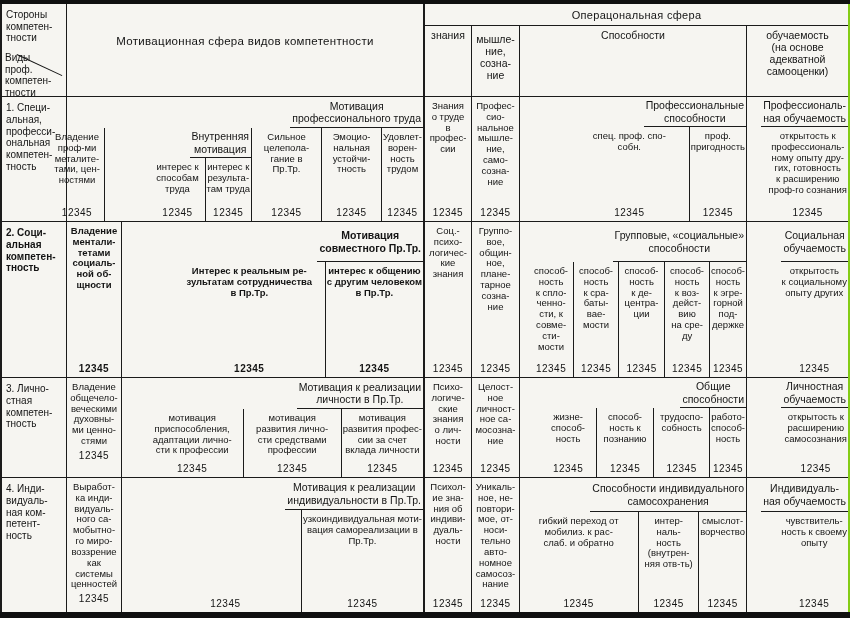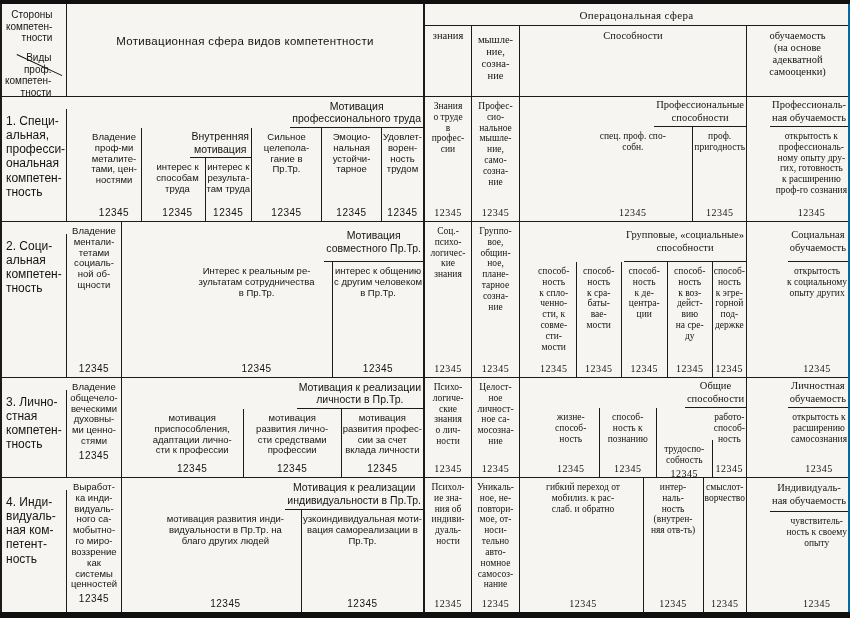--- a/index.html
+++ b/index.html
@@ -5,26 +5,26 @@
   html,body{margin:0;padding:0;background:#e9e9e6;}
   .page{
     width:850px;height:618px;margin:0 auto;box-sizing:border-box;
     background:#f6f5f1;color:#141414;
     font-family:"Liberation Sans", sans-serif;
     border-top:4px solid #101010;border-bottom:6px solid #101010;
     display:flex;overflow:hidden;
   }
   .half{box-sizing:border-box;height:100%;display:flex;flex-direction:column;}
   .half.leftH{width:425px;border-left:2px solid #1b1b1b;border-right:2px solid #1b1b1b;}
-  .half.rightH{width:425px;border-right:2px solid #0369a1;flex:1;font-family:Liberation Serif, serif;}
+  .half.rightH{width:425px;border-right:2px solid #84cc16;flex:1;}
   .hrow{display:flex;box-sizing:border-box;border-bottom:1.5px solid #1b1b1b;min-height:0;}
   .hrow.lastrow{border-bottom:none;flex:1;}
   .rowlabel{
     width:65px;box-sizing:border-box;border-right:1.5px solid #1b1b1b;
-    padding:5px 2px 0 4px;font-size:12px;line-height:1.18;white-space:pre-line;margin-top:12px;
+    padding:5px 2px 0 4px;font-size:10px;line-height:1.18;white-space:pre-line;
   }
   .cell{
     box-sizing:border-box;display:flex;flex-direction:column;align-items:center;
     padding:4px 1px 3px;border-right:1.5px solid #1b1b1b;overflow:hidden;min-width:0;
   }
   .cell.noline{border-right:none;}
   .txt{white-space:pre-line;text-align:center;font-size:9.5px;line-height:1.14;}
   .scl{margin-top:auto;font-size:10px;letter-spacing:.5px;padding-top:2px;}
   .scl.inl{margin-top:1px;}
   .vgroup{display:flex;flex-direction:column;box-sizing:border-box;min-width:0;align-items:flex-end;}
@@ -44,21 +44,21 @@
   .hcell{justify-content:flex-start;}
   .hcell .txt{font-size:10.5px;}
 </style>
 </head>
 <body>
 
 <div class="page">
 
   <div class="half leftH">
 
-    <div class="hrow" style="height:93px;flex:none;text-align:right;">
+    <div class="hrow" style="height:93px;flex:none;">
       <div class="corner">
         <div class="ctop">Стороны
 компетен-
 тности</div>
         <div class="diag"></div>
         <div class="cbot">Виды
 проф.
 компетен-
 тности</div>
       </div>
@@ -77,21 +77,21 @@
 профессионального труда</div>
         <div class="cells">
           <div class="cell" style="width:55px;">
             <div class="txt">Владение
 проф-ми
 металите-
 тами, цен-
 ностями</div>
             <div class="scl">12345</div>
           </div>
-          <div class="vgroup vr" style="width:110px;">
+          <div class="vgroup vr" style="width:110px;margin-left:37px;">
             <div class="ghead" style="height:30px;">Внутренняя
 мотивация</div>
             <div class="cells">
               <div class="cell" style="width:55px;">
                 <div class="txt">интерес к
 способам
 труда</div>
                 <div class="scl">12345</div>
               </div>
               <div class="cell noline" style="flex:1;">
@@ -106,35 +106,35 @@
             <div class="txt">Сильное
 целепола-
 гание в
 Пр.Тр.</div>
             <div class="scl">12345</div>
           </div>
           <div class="cell" style="width:60px;">
             <div class="txt">Эмоцио-
 нальная
 устойчи-
-тарное</div>
+тность</div>
             <div class="scl">12345</div>
           </div>
           <div class="cell noline" style="flex:1;">
             <div class="txt">Удовлет-
 ворен-
 ность
 трудом</div>
             <div class="scl">12345</div>
           </div>
         </div>
       </div>
     </div>
 
-    <div class="hrow" style="height:156px;flex:none;">
+    <div class="hrow" style="height:156px;flex:none;font-weight:bold;">
       <div class="rowlabel">2. Соци-
 альная
 компетен-
 тность</div>
       <div class="cell" style="width:55px;">
         <div class="txt">Владение
 ментали-
 тетами
 социаль-
 ной об-
@@ -221,23 +221,20 @@
 как
 системы
 ценностей</div>
         <div class="scl inl">12345</div>
       </div>
       <div class="vgroup" style="flex:1;">
         <div class="ghead" style="height:32px;">Мотивация к реализации
 индивидуальности в Пр.Тр.</div>
         <div class="cells">
           <div class="cell" style="width:152px;">
-            <div class="txt">мотивация развития инди-
-видуальности в Пр.Тр. на
-благо других людей</div>
             <div class="scl">12345</div>
           </div>
           <div class="cell noline" style="flex:1;gap:20px;">
             <div class="txt">узкоиндивидуальная моти-
 вация самореализации в
 Пр.Тр.</div>
             <div class="scl">12345</div>
           </div>
         </div>
       </div>
@@ -433,21 +430,21 @@
 способ-
 ность</div>
             <div class="scl">12345</div>
           </div>
           <div class="cell" style="width:57px;">
             <div class="txt">способ-
 ность к
 познанию</div>
             <div class="scl">12345</div>
           </div>
-          <div class="cell" style="width:56px;margin-top:32px;">
+          <div class="cell" style="width:56px;">
             <div class="txt">трудоспо-
 собность</div>
             <div class="scl">12345</div>
           </div>
           <div class="cell noline" style="flex:1;">
             <div class="txt">работо-
 способ-
 ность</div>
             <div class="scl">12345</div>
           </div>
@@ -482,20 +479,22 @@
 мое, от-
 носи-
 тельно
 авто-
 номное
 самосоз-
 нание</div>
         <div class="scl">12345</div>
       </div>
       <div class="vgroup vr" style="width:227px;">
+        <div class="ghead" style="height:34px;">Способности индивидуального
+самосохранения</div>
         <div class="cells">
           <div class="cell" style="width:120px;">
             <div class="txt">гибкий переход от
 мобилиз. к рас-
 слаб. и обратно</div>
             <div class="scl">12345</div>
           </div>
           <div class="cell" style="width:60px;">
             <div class="txt">интер-
 наль-

